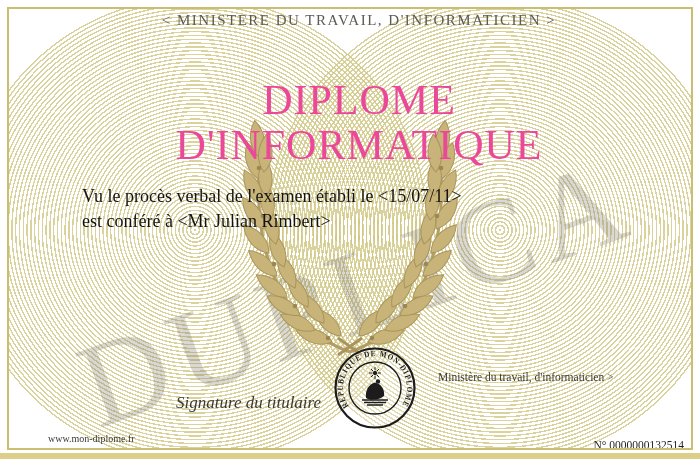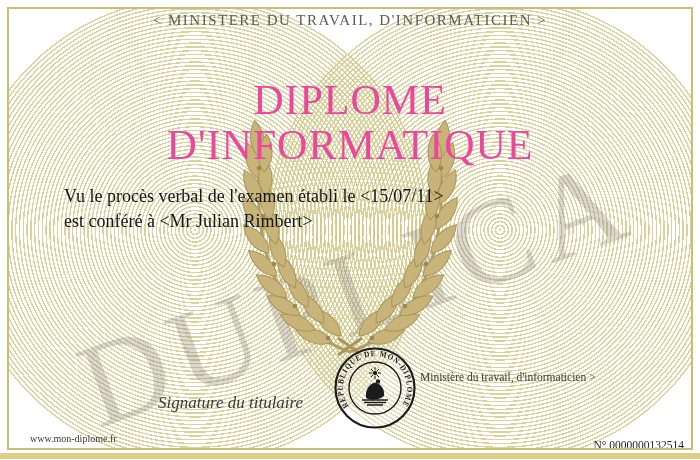--- a/index.html
+++ b/index.html
@@ -33,21 +33,21 @@
   
   .watermark{
     position:absolute; left:85px; top:325px; z-index:2;
     font-size:120px; line-height:1.1; letter-spacing:8px;
     color:rgba(128,125,114,0.30);
     transform:rotate(-20deg); transform-origin:0 50%;
     white-space:nowrap; pointer-events:none;
   }
   .wreath{ position:absolute; left:220px; top:112px; z-index:3; }
   
-  .txt{ position:absolute; z-index:4; }
+  .txt{ position:absolute; z-index:4;padding-left:18px; }
   .banner{
     left:0; right:0; top:12px; text-align:center;
     font-size:15px; letter-spacing:1.5px; color:#5c5a55;
   }
   .title{
     left:0; right:0; top:78px; text-align:center;
     font-size:42px; line-height:45px; letter-spacing:1px; color:#ec4899;
   }
   .body-block{
     left:64px; top:184px; font-size:18px; line-height:24.5px; color:#141414;

